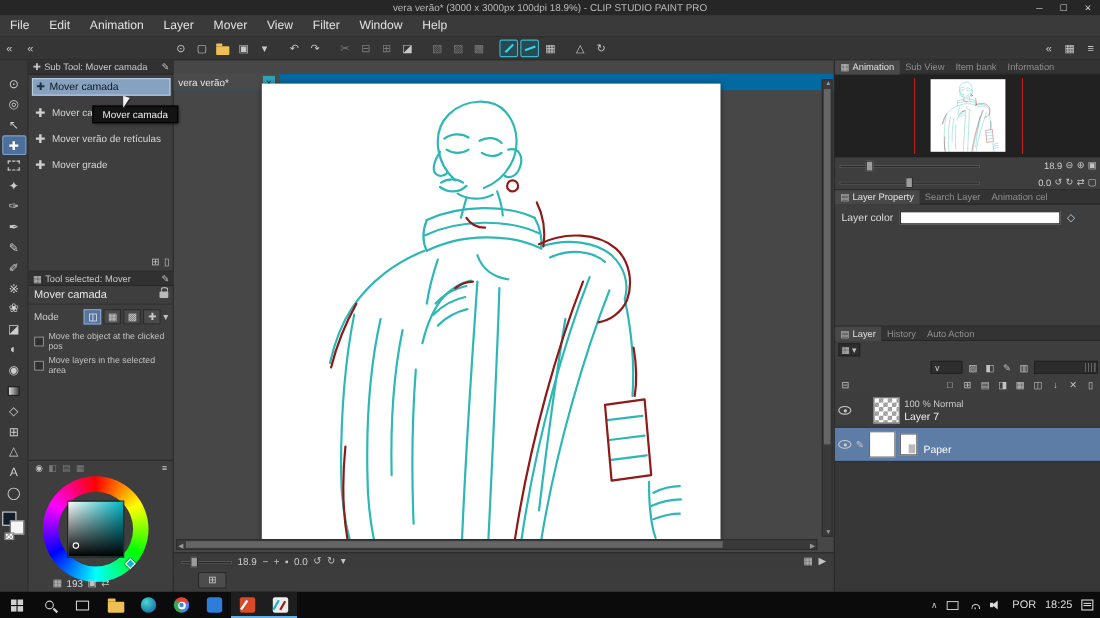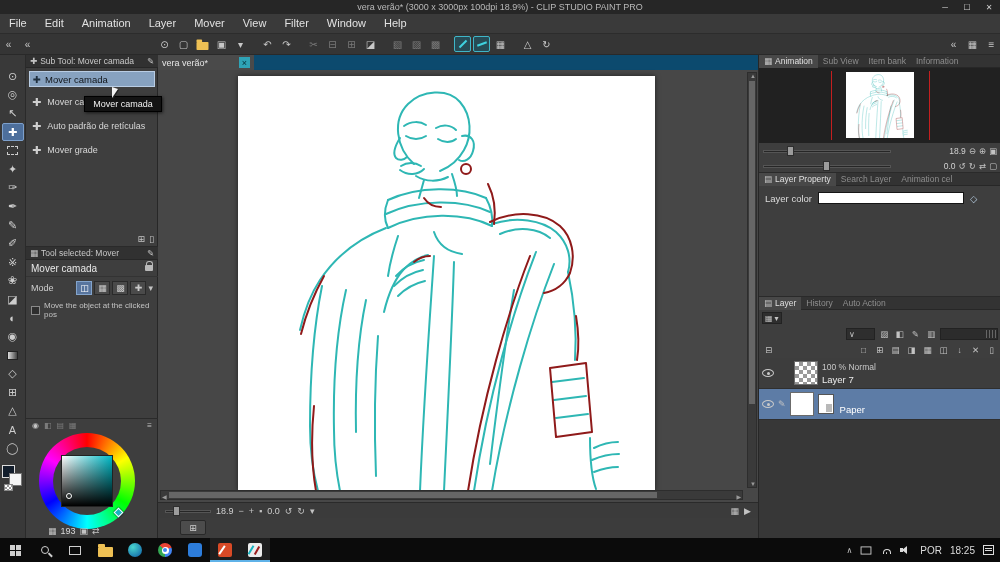--- a/index.html
+++ b/index.html
@@ -68,21 +68,21 @@
   #wheel{position:absolute;left:13px;top:14px;width:96px;height:96px;border-radius:50%;
     background:conic-gradient(#ff0000,#ffff00,#00ff00,#00ffff,#0000ff,#ff00ff,#ff0000)}
   #wheel-hole{position:absolute;left:14px;top:14px;width:68px;height:68px;border-radius:50%;background:#3e3e3e}
   #sv-square{position:absolute;left:22px;top:22px;width:52px;height:52px;border:1px solid #222;
     background:linear-gradient(to top,#000,rgba(0,0,0,0)),linear-gradient(to right,#fff,#00b9c6)}
   #sv-dot{position:absolute;left:4px;bottom:7px;width:6px;height:6px;border:1px solid #fff;border-radius:50%;box-shadow:0 0 1px #000}
   #hue-marker{position:absolute;left:76px;top:76px;width:7px;height:7px;background:#17b3c0;border:1px solid #fff;transform:rotate(45deg);box-shadow:0 0 2px #000}
   #color-value-row{position:absolute;left:0;bottom:2px;width:132px;display:flex;align-items:center;gap:4px;padding:0 22px;font-size:9px;color:#d8d8d8}
   
   #canvas-window{left:158px;top:55px;width:600px;height:463px;background:#474747;position:absolute}
-  #doc-tabbar{position:absolute;left:0;top:0;right:0;height:15px;background:#0c4a6e;display:flex}
+  #doc-tabbar{position:absolute;left:0;top:12px;right:0;height:15px;background:#0369a1;display:flex}
   #doc-tab{width:96px;height:15px;background:#4a4a4a;display:flex;align-items:center;font-size:9px;color:#e6e6e6;padding:0 4px;gap:5px}
   #doc-tab-close{width:11px;height:11px;background:#2fa3b6;color:#053038;font-size:9px;display:flex;align-items:center;justify-content:center;margin-left:auto}
   #canvas{position:absolute;left:80px;top:21px;width:417px;height:415px;background:#ffffff;box-shadow:0 0 5px rgba(0,0,0,.55)}
   #canvas svg{width:100%;height:100%;display:block}
   .vscroll{position:absolute;right:1px;top:17px;bottom:30px;width:10px;background:#3a3a3a;border:1px solid #2d2d2d}
   .vscroll .thumb{position:absolute;left:1px;right:1px;top:8px;height:78%;background:#666}
   .hscroll{position:absolute;left:2px;right:15px;bottom:18px;height:10px;background:#3a3a3a;border:1px solid #2d2d2d}
   .hscroll .thumb{position:absolute;top:1px;bottom:1px;left:8px;width:84%;background:#666}
   .sarrow{font-size:6px;color:#999;position:absolute}
   #canvas-status{position:absolute;left:0;right:0;bottom:0;height:16px;background:#3b3b3b;border-top:1px solid #2a2a2a;
@@ -272,21 +272,21 @@
         <span>Mover camada</span>
       </div>
       <div class="st-item">
         <span class="mv">✚</span>
         <span>Mover camada</span>
       </div>
       <div id="st-tooltip">Mover camada</div>
       <div id="mouse-cursor"></div>
       <div class="st-item">
         <span class="mv">✚</span>
-        <span>Auto padrão de retículas</span>
+        <span>Mover verão de retículas</span>
       </div>
       <div class="st-item">
         <span class="mv">✚</span>
         <span>Mover grade</span>
       </div>
       <div id="subtool-footer">
         <span class="ico">⊞</span>
         <span class="ico">▯</span>
       </div>
     </div>
@@ -307,20 +307,24 @@
         <span style="flex:1"></span>
         <span class="mode-btn active">◫</span>
         <span class="mode-btn">▦</span>
         <span class="mode-btn">▩</span>
         <span class="mode-btn">✚</span>
         <span class="ico">▾</span>
       </div>
       <div class="cbrow">
         <span class="cb"></span>
         <span>Move the object at the clicked pos</span>
+      </div>
+      <div class="cbrow">
+        <span class="cb"></span>
+        <span>Move layers in the selected area</span>
       </div>
     </div>
 
     <div id="color-panel">
       <div id="color-tabs">
         <span class="ico">◉</span>
         <span class="ico dim">◧</span>
         <span class="ico dim">▤</span>
         <span class="ico dim">▦</span>
         <span style="flex:1"></span>

